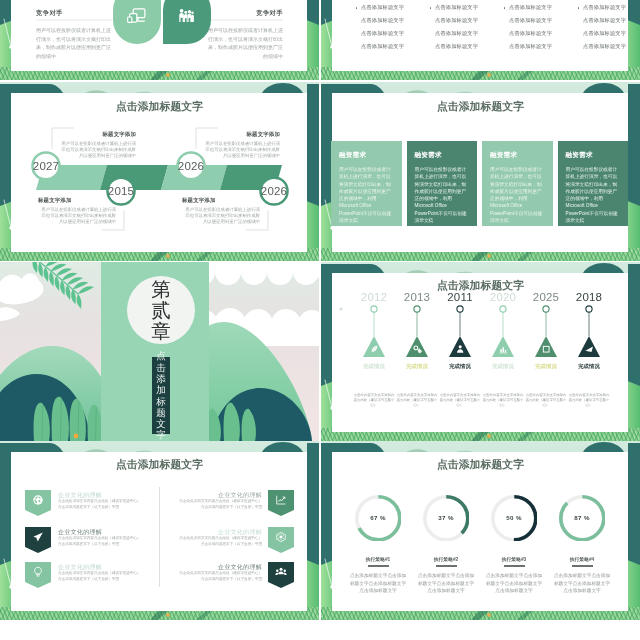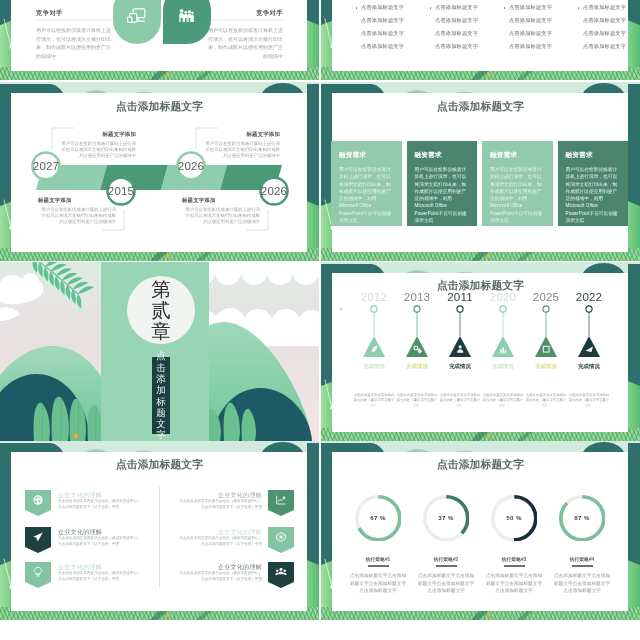--- a/index.html
+++ b/index.html
@@ -603,21 +603,21 @@
 <div class="tlab" style="left:158px;top:101px;color:#cfe4d3">完成情况</div>
 <div class="tbody" style="left:161px;top:131px">点击此内容字为文字添加内容点此处（建议字可在题中心）</div>
 <div class="tyr" style="left:201px;top:29px;color:#7d8a86">2025</div>
 <div class="fs" style="left:219.8px;top:82px">
         <svg class="fs" style="width:10.4px;height:10.4px" viewBox="0 0 24 24">
           <rect x="5.4" y="5.4" width="13.2" height="13.2" fill="none" stroke="#ffffff" stroke-width="2.2"></rect>
         </svg>
       </div>
 <div class="tlab" style="left:201px;top:101px;color:#d9dc8e">完成情况</div>
 <div class="tbody" style="left:204px;top:131px">点击此内容字为文字添加内容点此处（建议字可在题中心）</div>
-<div class="tyr" style="left:244px;top:29px;color:#3a4744">2022</div>
+<div class="tyr" style="left:244px;top:29px;color:#3a4744">2018</div>
 <div class="fs" style="left:262.8px;top:82px">
         <svg class="fs" style="width:10.4px;height:10.4px" viewBox="0 0 24 24">
           <path d="M3.2,15.6 L20.6,5.6 L17.4,18.6 Z" fill="#ffffff"></path>
         </svg>
       </div>
 <div class="tlab" style="left:244px;top:101px;color:#2b3d3c">完成情况</div>
 <div class="tbody" style="left:247px;top:131px">点击此内容字为文字添加内容点此处（建议字可在题中心）</div>
 </div>
 <div class="slide" style="left:0px;top:441px">
 <svg class="sbg" viewBox="0 0 319 179" preserveAspectRatio="none" xmlns="http://www.w3.org/2000/svg">

